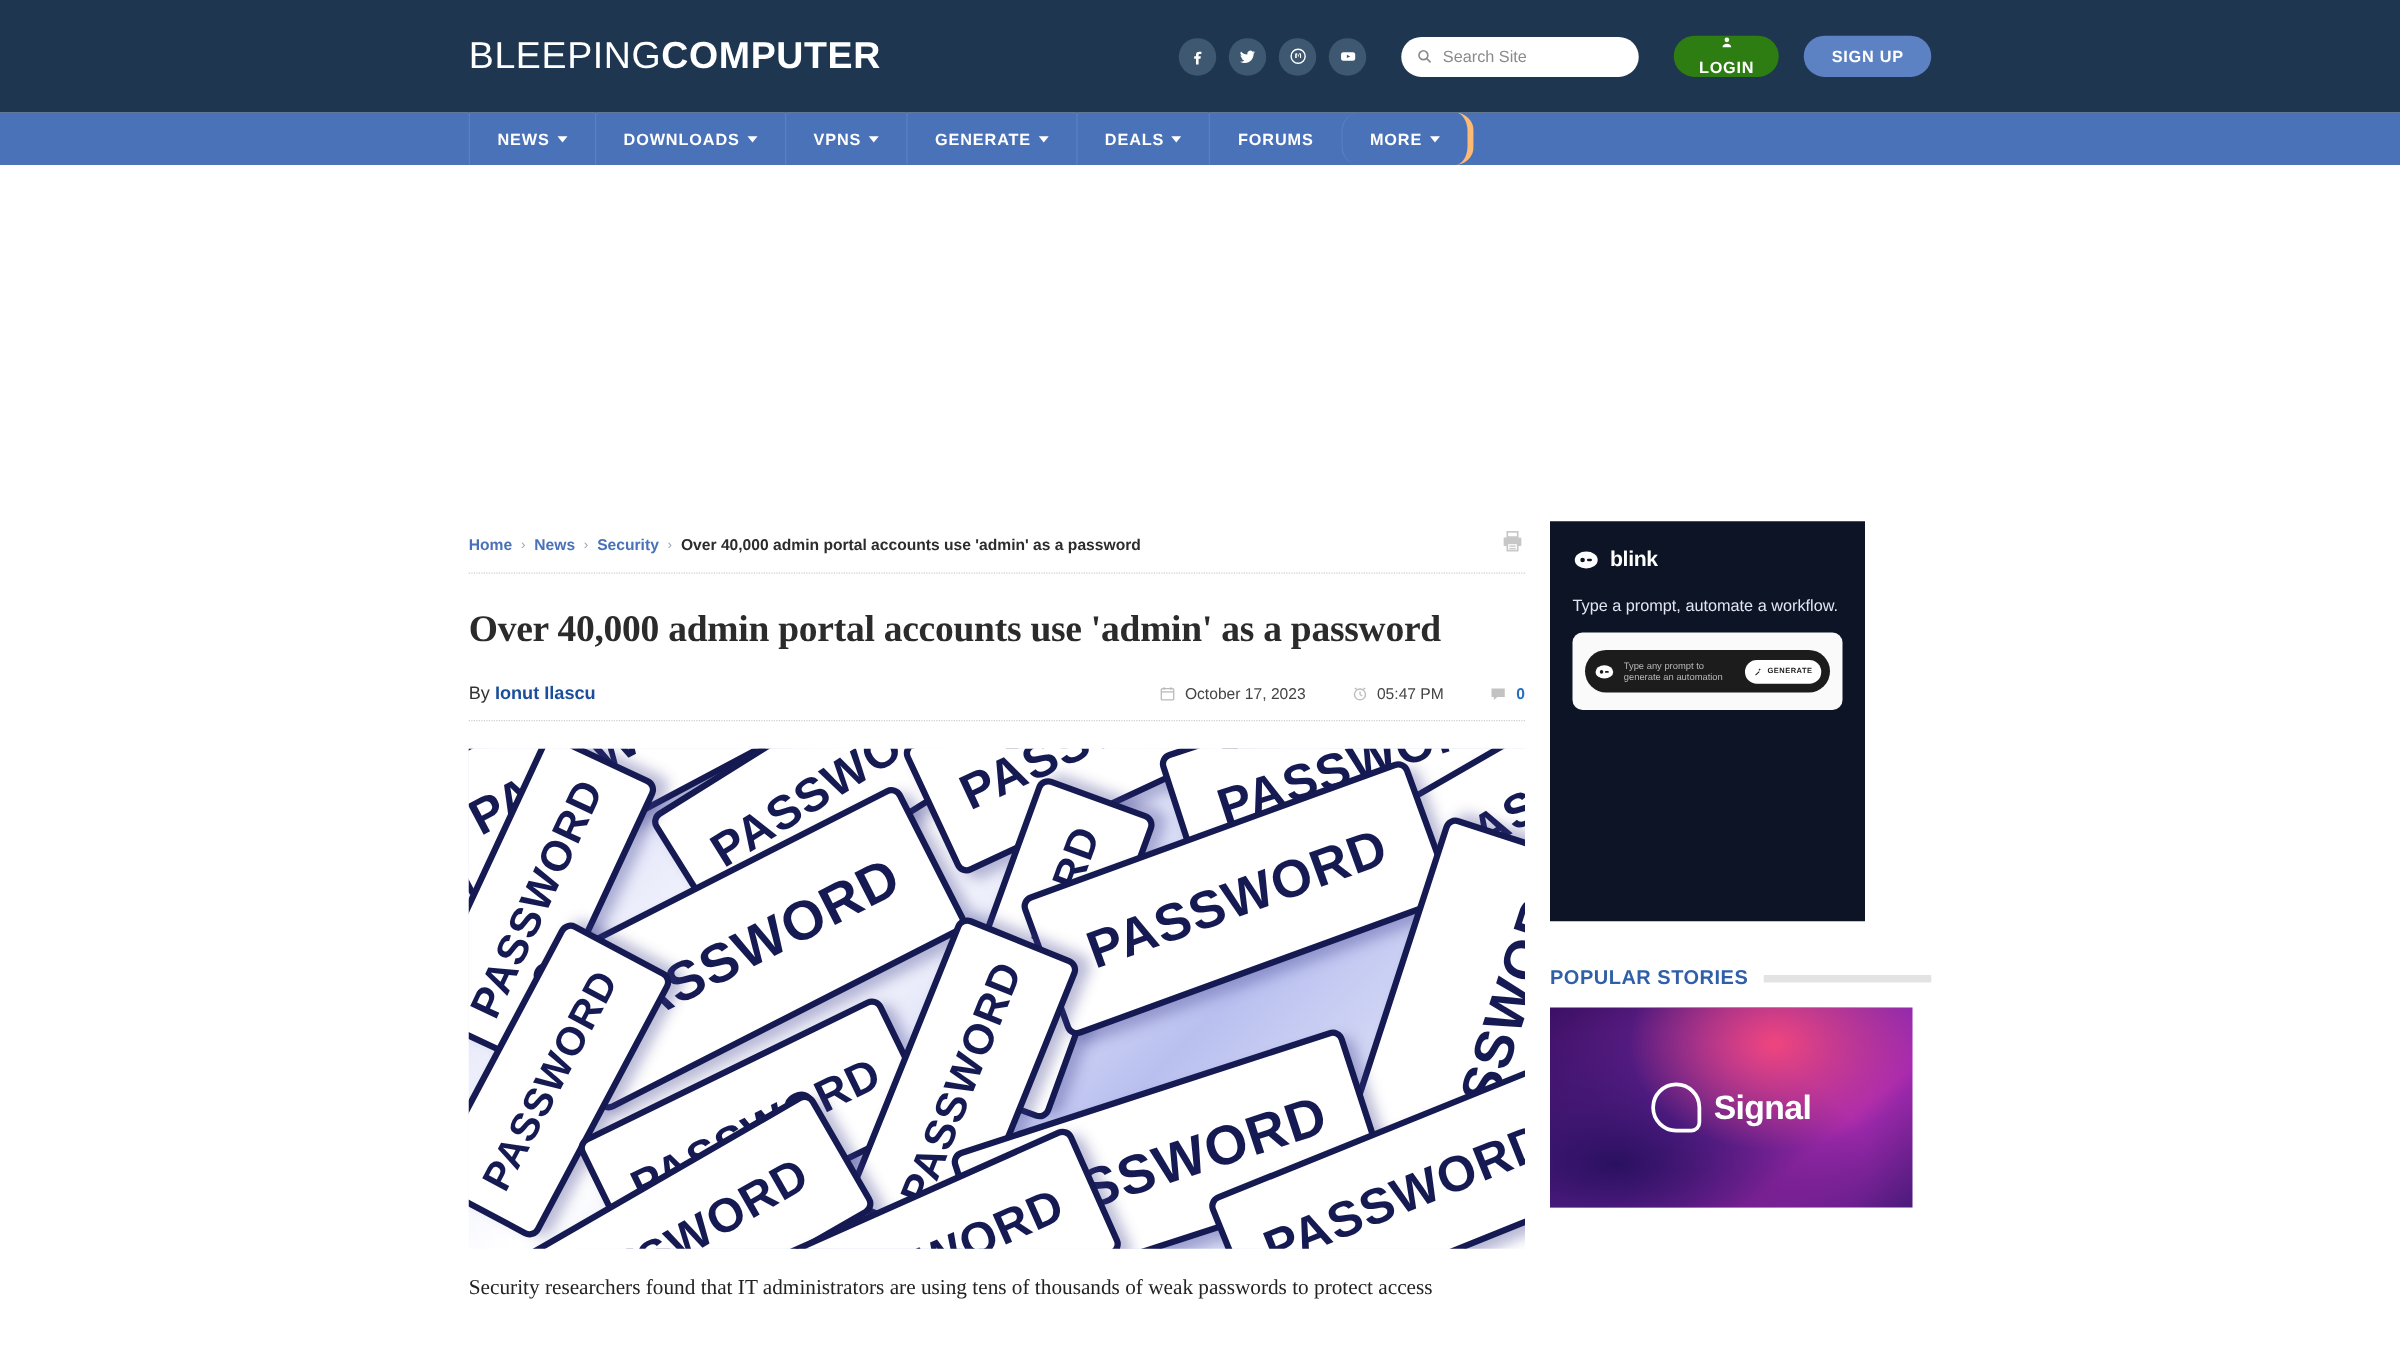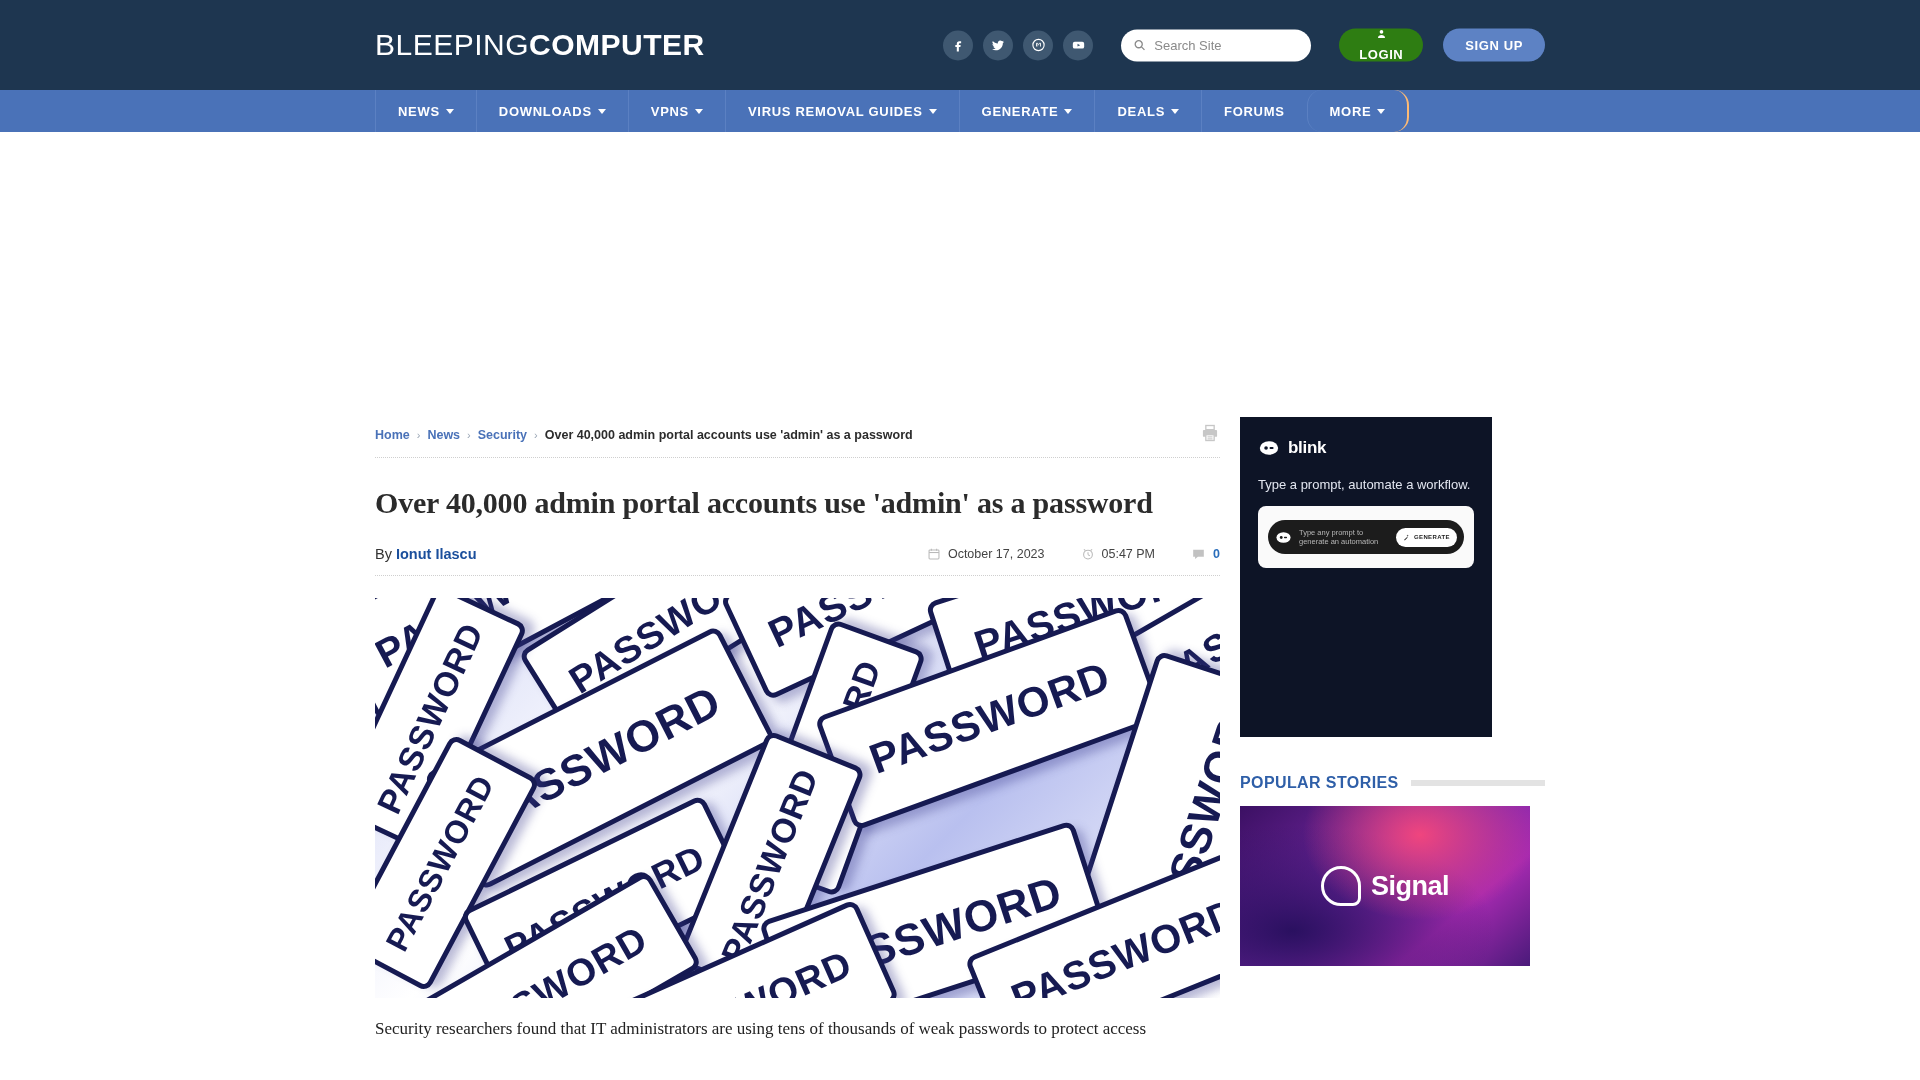--- a/index.html
+++ b/index.html
@@ -118,21 +118,21 @@
     gap: 6px;
     padding: 0 22px;
     color: #ffffff;
     font-size: 13px;
     font-weight: 700;
     letter-spacing: 0.7px;
     border-left: 1px solid #5b80c2;
     cursor: pointer;
     white-space: nowrap;
   }
-  .nav-item:last-child { border-right: 2px solid #fdba74; border-radius: 15px; }
+  .nav-item:last-child { border-right: 5px solid #fdba74; border-radius: 15px; }
   .caret {
     width: 0; height: 0;
     border-left: 4px solid transparent;
     border-right: 4px solid transparent;
     border-top: 5px solid #ffffff;
   }
 
   
   .leaderboard { height: 285px; background: #ffffff; }
 
@@ -402,24 +402,20 @@
       <div class="nav-item">
         <span>NEWS</span>
         <span class="caret"></span>
       </div>
       <div class="nav-item">
         <span>DOWNLOADS</span>
         <span class="caret"></span>
       </div>
       <div class="nav-item">
         <span>VPNS</span>
-        <span class="caret"></span>
-      </div>
-      <div class="nav-item">
-        <span>VIRUS REMOVAL GUIDES</span>
         <span class="caret"></span>
       </div>
       <div class="nav-item">
         <span>GENERATE</span>
         <span class="caret"></span>
       </div>
       <div class="nav-item">
         <span>DEALS</span>
         <span class="caret"></span>
       </div>

